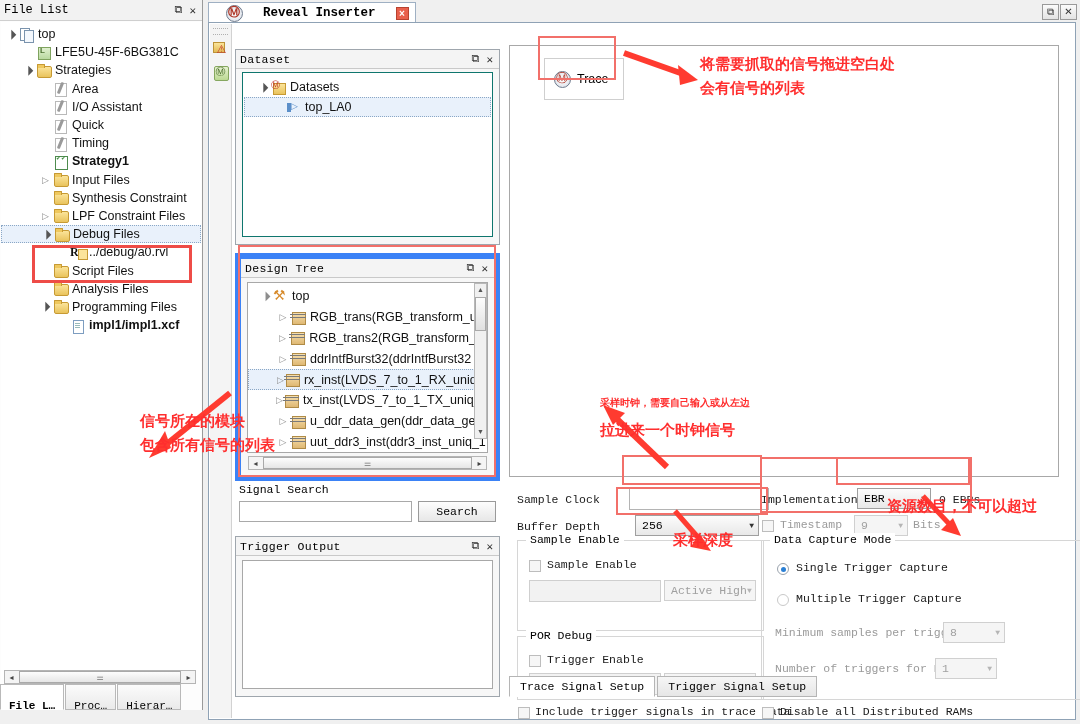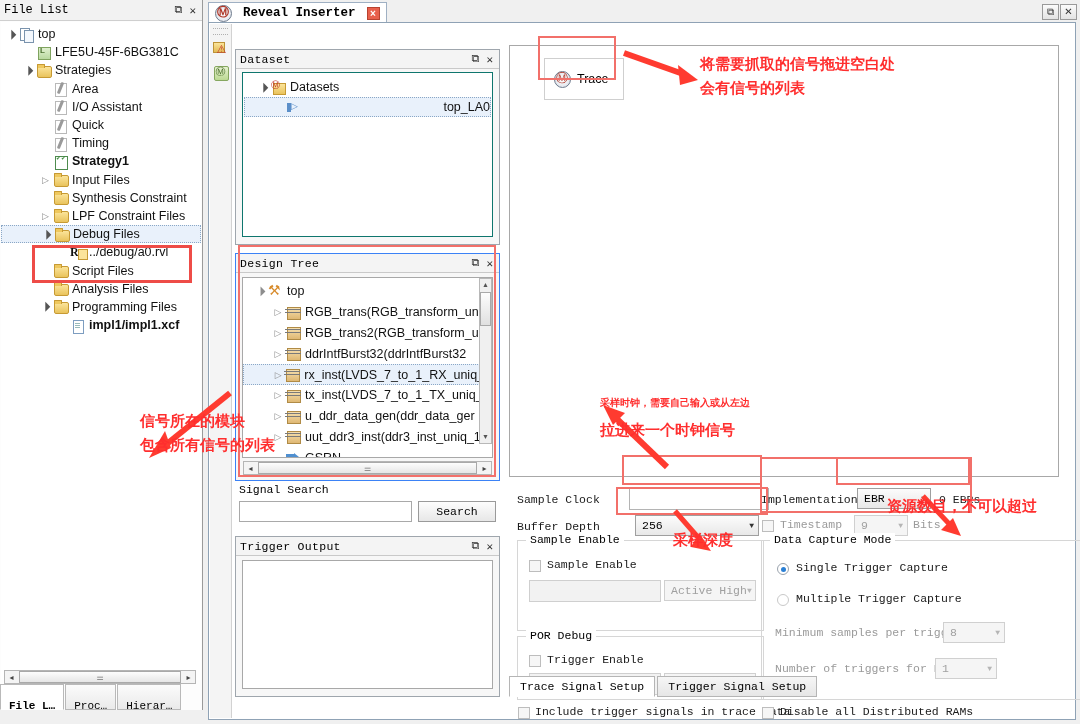--- a/index.html
+++ b/index.html
@@ -94,21 +94,21 @@
      font-size:8px;color:#777;}
   #fl-tabs { position:absolute; left:0; bottom:0; height:21px; width:202px; display:flex; align-items:flex-end; }
   #fl-tabs .tb { height:19px; line-height:19px; padding:12px 8px; font-family:"Liberation Mono",monospace;
      font-size:11px; border:1px solid #b9b9b9; background:linear-gradient(#fbfbfb,#eaeaea);
      margin-right:1px;}
   #fl-tabs .tb.active { background:#fff; border-bottom-color:#fff; font-weight:bold;}
 
   
   #mdi { position:absolute; left:204px; top:0; right:0; bottom:0; background:#f0f0f0; }
   #mdi-tabbar { position:absolute; left:4px; top:1px; height:22px; display:flex; align-items:flex-end; }
-  #mdi-tab { display:flex; align-items:center; gap:11px; height:21px; padding:0 6px 0 5px;
+  #mdi-tab { display:flex; align-items:center; gap:20px; height:21px; padding:0 6px 0 16px;
      border:1px solid #9fb0c3; border-bottom:none; background:#fff;
      font-family:"Liberation Mono",monospace; font-size:12.5px; font-weight:bold; }
   .closebadge { width:13px;height:13px;background:#e8604c;border:1px solid #b8422f;
      color:#fff;font-size:10px;line-height:11px;text-align:center;font-weight:bold;
      font-family:"Liberation Sans",sans-serif;}
   #winbtns { position:absolute; right:3px; top:4px; display:flex; gap:1px;}
   #winbtns div { width:17px;height:16px;border:1px solid #9a9a9a;
      background:linear-gradient(#fbfbfb,#e4e4e4); font-size:10px; text-align:center;
      line-height:14px; color:#333;}
 
@@ -129,21 +129,21 @@
   .ti.grn::after{content:"\24C2"; position:absolute;left:4px;top:1px;font-size:10px;color:#4e7030;}
 
   
   #dataset { position:absolute; left:26px; top:26px; width:265px; height:196px;
      border:1px solid #9fa6ad; background:#f7f7f7; }
   #dataset .inner { position:absolute; left:6px; top:22px; right:6px; bottom:7px; background:#fff;
      border:1px solid #0f766e; padding-top:4px; }
 
   
   #designtree { position:absolute; left:26px; top:230px; width:265px; height:228px;
-     border:1px solid #3b82f6; background:#f7f7f7;}
+     border:6px solid #3b82f6; background:#f7f7f7;}
   #designtree .inner { position:absolute; left:6px; top:23px; right:6px; bottom:22px; background:#fff;
      border:1px solid #a8a8a8; overflow:hidden; padding-top:3px;}
   #dt-vscroll { position:absolute; right:7px; top:24px; width:13px; bottom:36px;
      background:#f0f0f0; border:1px solid #b8b8b8;}
   #dt-vscroll .a { height:12px; font-size:7px; text-align:center; color:#555; line-height:12px;}
   #dt-vscroll .th { position:absolute; left:0; top:13px; width:11px; height:34px;
      background:linear-gradient(#fdfdfd,#e0e0e0); border:1px solid #a9a9a9;}
   #dt-hscroll { position:absolute; left:7px; right:7px; bottom:5px; height:14px;
      border:1px solid #b5b5b5; background:#f4f4f4; display:flex; align-items:center;}
   #dt-hscroll .ar { width:13px;text-align:center;font-size:8px;color:#444;}
@@ -371,21 +371,21 @@
           <span>⧉</span>
           <span>✕</span>
         </span>
       </div>
       <div class="inner">
         <div class="trow" style="padding-left:14px;height:20px">
           <span class="arw open"></span>
           <span class="ico ds"></span>
           <span class="lbl">Datasets</span>
         </div>
-        <div class="trow sel-dot" style="padding-left:40px;height:20px;margin:0 1px;justify-content:space-between;">
+        <div class="trow sel-dot" style="padding-left:40px;height:20px;margin:0 1px;">
           <span class="ico sig"></span>
           <span class="lbl">top_LA0</span>
         </div>
       </div>
     </div>
 
     <div id="designtree">
       <div class="panel-title">
         <span class="ttl">Design Tree</span>
         <span class="panel-btns">

